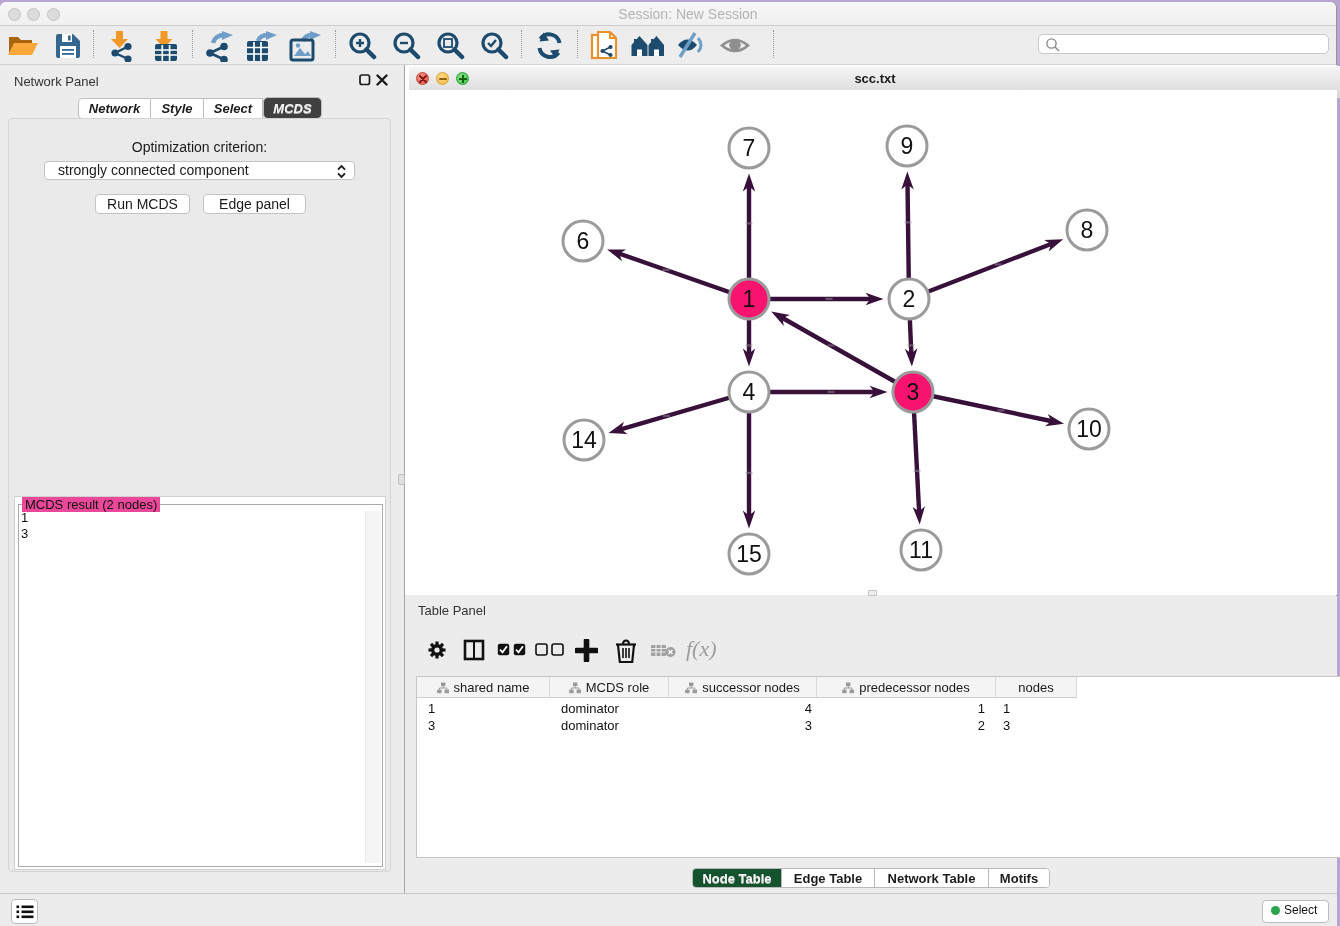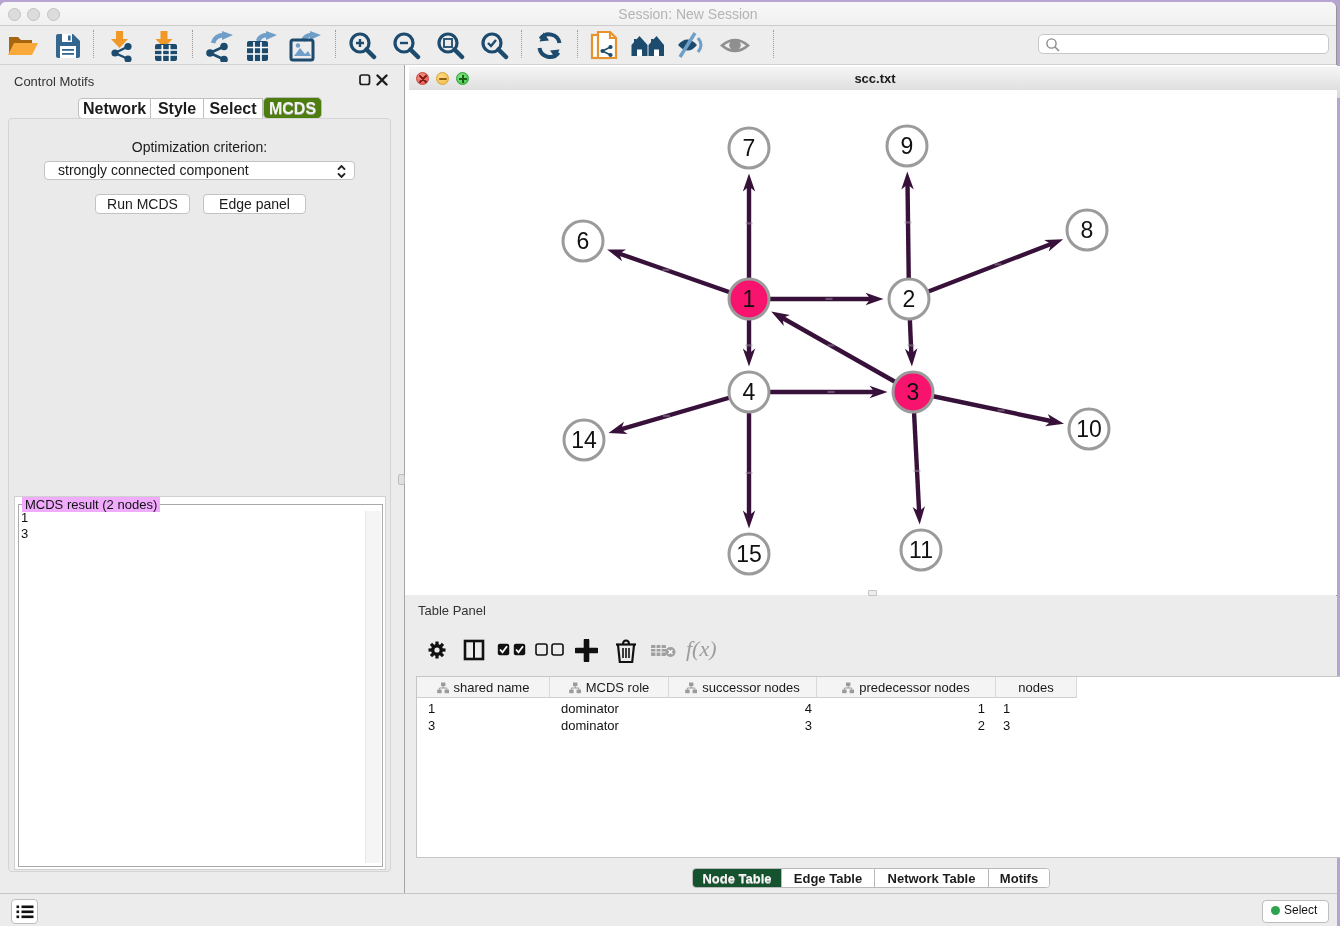--- a/index.html
+++ b/index.html
@@ -9,30 +9,30 @@
 .tl { position:absolute; top:6px; width:13px; height:13px; border-radius:50%; background:#dcdcdc; border:1px solid #c2c2c2; }
 #wtitle { position:absolute; top:4px; left:20px; width:100%; text-align:center; font-size:14px; color:#b4b4b6; }
 #toolbar { position:absolute; left:0; top:25px; width:100%; height:38px; background:#ededed; border-bottom:1px solid #d2d2d2; }
 .tsep { position:absolute; top:3px; height:28px; width:0; border-left:1px dotted #9a9a9a; }
 .ticon { position:absolute; top:4px; }
 #searchbox { position:absolute; left:1038px; top:7px; width:291px; height:20px; background:#fff; border:1px solid #c8c8c8; border-radius:5px; }
 
 #cpanel { position:absolute; left:0; top:63px; width:399px; height:828px; background:#ececec; }
 .paneltitle { font-size:13px; color:#333; }
 .tabbar { position:absolute; display:flex; }
-.tab { height:21px; background:#fff; border:1px solid #bfbfbf; border-left:none; font-size:16px; font-weight:700; color:#1c1c1c; text-align:center; line-height:19px; }
+.tab { height:21px; background:#fff; border:1px solid #bfbfbf; border-left:none; font-size:13px; font-weight:700; color:#1c1c1c; text-align:center; line-height:19px;font-style:italic; }
 .tab.first { border-left:1px solid #bfbfbf; border-radius:4px 0 0 4px; }
-.tab.sel { background:#4d7c0f; border:1px solid #bcbcbc; color:#f3f3f3; border-radius:5px; height:22px; margin-top:-1px; line-height:21px; text-shadow:0 1px 0 #aaa; }
+.tab.sel { background:#404040; border:1px solid #bcbcbc; color:#f3f3f3; border-radius:5px; height:22px; margin-top:-1px; line-height:21px; text-shadow:0 1px 0 #aaa; }
 #innerpanel { position:absolute; left:8px; top:53px; width:383px; height:754px; background:#eaeaea; border:1px solid #d4d4d4; border-radius:4px; }
 #optlabel { position:absolute; left:0; top:74px; width:100%; text-align:center; font-size:14px; color:#1a1a1a; }
 #combo { position:absolute; left:44px; top:96px; width:311px; height:19px; background:#fff; border:1px solid #c3c3c3; border-radius:4px; font-size:14px; color:#1a1a1a; line-height:17px; padding-left:13px; }
 .btn { position:absolute; height:20px; background:#fff; border:1px solid #c3c3c3; border-radius:4px; font-size:14px; color:#1a1a1a; text-align:center; line-height:18px; }
 #resultbox { position:absolute; left:14px; top:431px; width:372px; height:374px; background:#fff; border:1px solid #d0d0d0; }
 #groupline { position:absolute; left:3px; top:7px; width:365px; height:363px; border:1px solid #aaaaaa; }
-#grouplabel { position:absolute; left:7px; top:0px; background:#f0abfc; padding:0 3px; font-size:13px; color:#111; }
+#grouplabel { position:absolute; left:7px; top:0px; background:#ec4899; padding:0 3px; font-size:13px; color:#111; }
 #mcdsvals { position:absolute; left:6px; top:13px; font-size:13px; color:#111; line-height:16px; }
 #resscroll { position:absolute; right:4px; top:14px; width:16px; height:352px; background:#f5f5f5; border-left:1px solid #e8e8e8; }
 
 #vdiv { position:absolute; left:399px; top:63px; width:6px; height:828px; background:#ececec; }
 #vdivline { position:absolute; left:404px; top:63px; width:1px; height:828px; background:#a5a5a5; }
 #vhandle { position:absolute; left:398px; top:472px; width:7px; height:11px; background:#e0e0e0; border:1px solid #bdbdbd; border-radius:2px; }
 
 #netframe { position:absolute; left:405px; top:63px; width:932px; height:530px; background:#fff; border-bottom:1px solid #aaa; }
 #nettitle { position:absolute; left:4px; top:1px; width:100%; height:33px; background:linear-gradient(#f5f5f5,#d8d8d8); border-bottom:1px solid #b0b0b0; border-top:1px solid #fcfcfc; }
 .jlight { position:absolute; top:5px; width:13px; height:13px; border-radius:50%; }
@@ -172,21 +172,21 @@
     <ellipse cx="15" cy="14" rx="5.8" ry="5.4" fill="#8f8f8f"></ellipse>
   </svg>
   <div id="searchbox">
         <svg width="16" height="16" viewBox="0 0 16 16" style="position:absolute;left:6px;top:2px">
     <circle cx="6.5" cy="6.5" r="4.6" fill="none" stroke="#8a8a8a" stroke-width="1.4"></circle>
     <path d="M10 10 L14 14" stroke="#8a8a8a" stroke-width="1.6"></path>
         </svg>
       </div>
  </div>
  <div id="cpanel">
-  <div class="paneltitle" style="position:absolute;left:14px;top:9px">Control Motifs</div>
+  <div class="paneltitle" style="position:absolute;left:14px;top:9px">Network Panel</div>
   <svg style="position:absolute;left:359px;top:9px" width="12" height="12" viewBox="0 0 12 12">
         <rect x="1" y="1" width="9.5" height="9.5" rx="2" fill="none" stroke="#1c1c1c" stroke-width="1.7"></rect>
       </svg>
   <svg style="position:absolute;left:376px;top:9px" width="12" height="12" viewBox="0 0 12 12">
         <path d="M1.5 1.5 L10.5 10.5 M10.5 1.5 L1.5 10.5" stroke="#1c1c1c" stroke-width="2.4" stroke-linecap="round"></path>
       </svg>
   <div class="tabbar" style="left:78px;top:33px">
     <div class="tab first" style="width:73px">Network</div>
     <div class="tab" style="width:53px">Style</div>
     <div class="tab" style="width:59px">Select</div>

